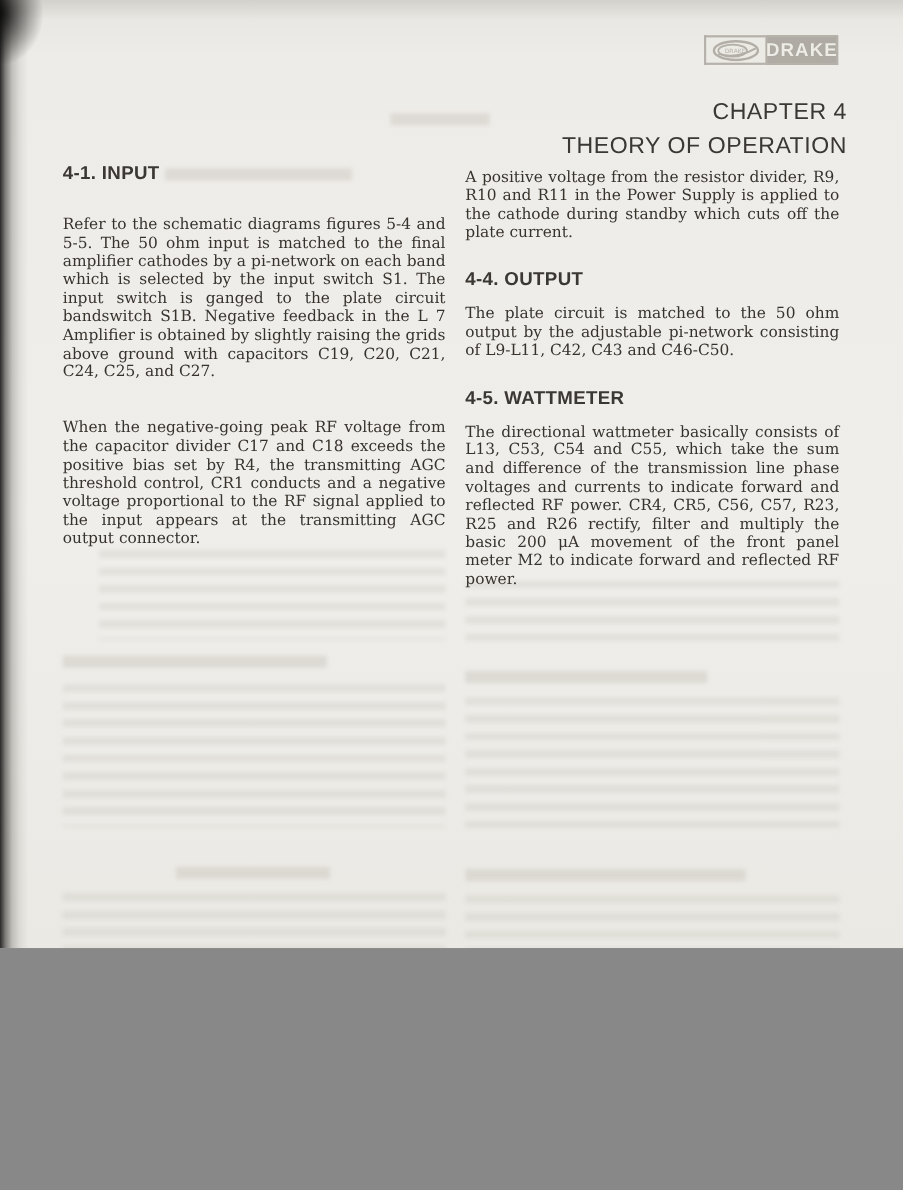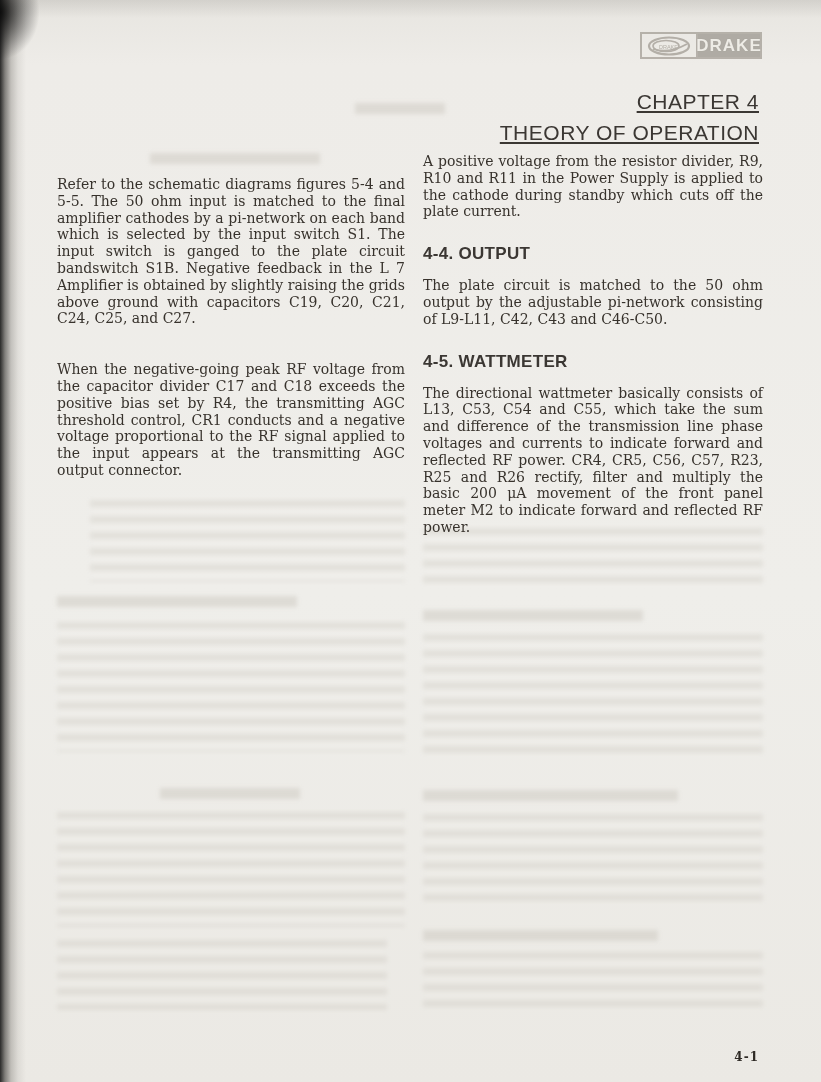--- a/index.html
+++ b/index.html
@@ -1,18 +1,18 @@
 <!DOCTYPE html>
 <html><head>
 <meta charset="utf-8">
 <style>
   html, body { margin: 0; padding: 0; background: #888; }
   #page {
     position: relative;
-    width: 821px; height: 1082px;
+    width: 821px; height: 862px;
     margin: 0 auto;
     background: linear-gradient(180deg, #e7e5e0 0%, #eeece8 6%, #efeeea 55%, #ebe9e4 100%);
     overflow: hidden;
     font-family: "DejaVu Serif", serif;
     color: #37322c;
   }
 
   
   .edge-shadow-left {
     position: absolute; left: 0; top: 0; width: 26px; height: 100%;
@@ -56,25 +56,24 @@
     display: flex; align-items: center; justify-content: center;
   }
   .logo-word {
     font-family: "Liberation Sans", sans-serif;
     font-weight: bold; font-size: 17px; letter-spacing: 1px;
     color: #efede7; text-shadow: 0 0 1px #8f8b84;
   }
 
   
   .chapter-block {
-    position: absolute; top: 90px; right: 62px; width: 420px;
+    position: absolute; top: 90px; right: 51px; width: 420px;
     text-align: right;
     font-family: "Liberation Sans", sans-serif;
     color: #3b3733;
-    text-decoration: underline;
   }
   .chapter-label { font-size: 21px; letter-spacing: 0.5px; margin-bottom: 7px; }
   .chapter-title { font-size: 21px; letter-spacing: 0.5px; }
 
   
   .col { position: absolute; top: 0; }
   .col-left  { left: 57px;  width: 348px; top: 148px; }
   .col-right { left: 423px; width: 340px; top: 153px; }
 
   .sec-heading {
@@ -134,20 +133,21 @@
       <span class="logo-word">DRAKE</span>
     </div>
   </div>
 
   <div class="chapter-block">
     <div class="chapter-label">CHAPTER 4</div>
     <div class="chapter-title">THEORY OF OPERATION</div>
   </div>
 
   <div class="col col-left">
+    <h2 class="sec-heading">4-1.  INPUT</h2>
     <p class="sec-body gap-41">Refer to the schematic diagrams figures 5-4 and 5-5. The 50 ohm input is matched to the final amplifier cathodes by a pi-network on each band which is selected by the input switch S1. The input switch is ganged to the plate circuit bandswitch S1B. Negative feedback in the L 7 Amplifier is obtained by slightly raising the grids above ground with capacitors C19, C20, C21, C24, C25, and C27.</p>
     <p class="sec-body">When the negative-going peak RF voltage from the capacitor divider C17 and C18 exceeds the positive bias set by R4, the transmitting AGC threshold control, CR1 conducts and a negative voltage proportional to the RF signal applied to the input appears at the transmitting AGC output connector.</p>
   </div>
 
   <div class="col col-right">
     <p class="sec-body">A positive voltage from the resistor divider, R9, R10 and R11 in the Power Supply is applied to the cathode during standby which cuts off the plate current.</p>
     <h2 class="sec-heading">4-4.  OUTPUT</h2>
     <p class="sec-body">The plate circuit is matched to the 50 ohm output by the adjustable pi-network consisting of L9-L11, C42, C43 and C46-C50.</p>
     <h2 class="sec-heading">4-5.  WATTMETER</h2>
     <p class="sec-body">The directional wattmeter basically consists of L13, C53, C54 and C55, which take the sum and difference of the transmission line phase voltages and currents to indicate forward and reflected RF power. CR4, CR5, C56, C57, R23, R25 and R26 rectify, filter and multiply the basic 200 μA movement of the front panel meter M2 to indicate forward and reflected RF power.</p>

